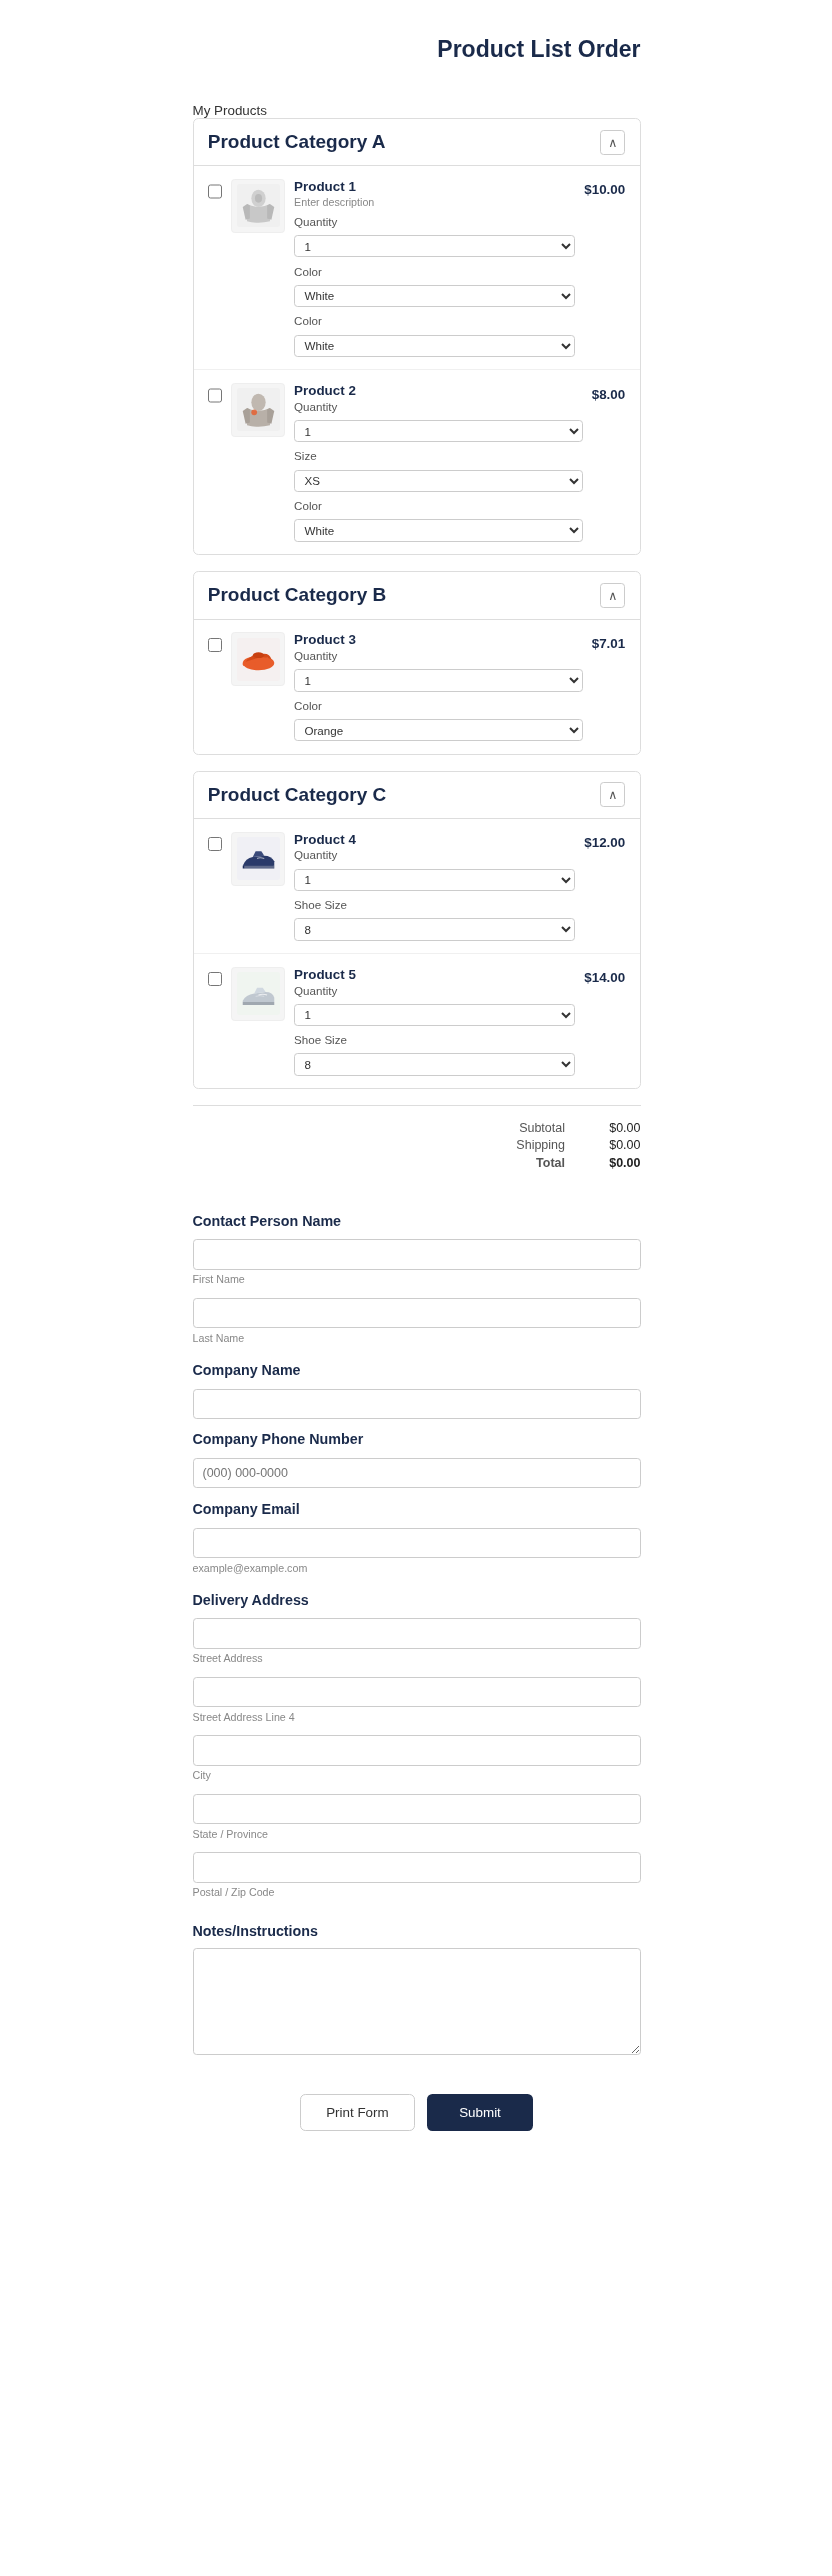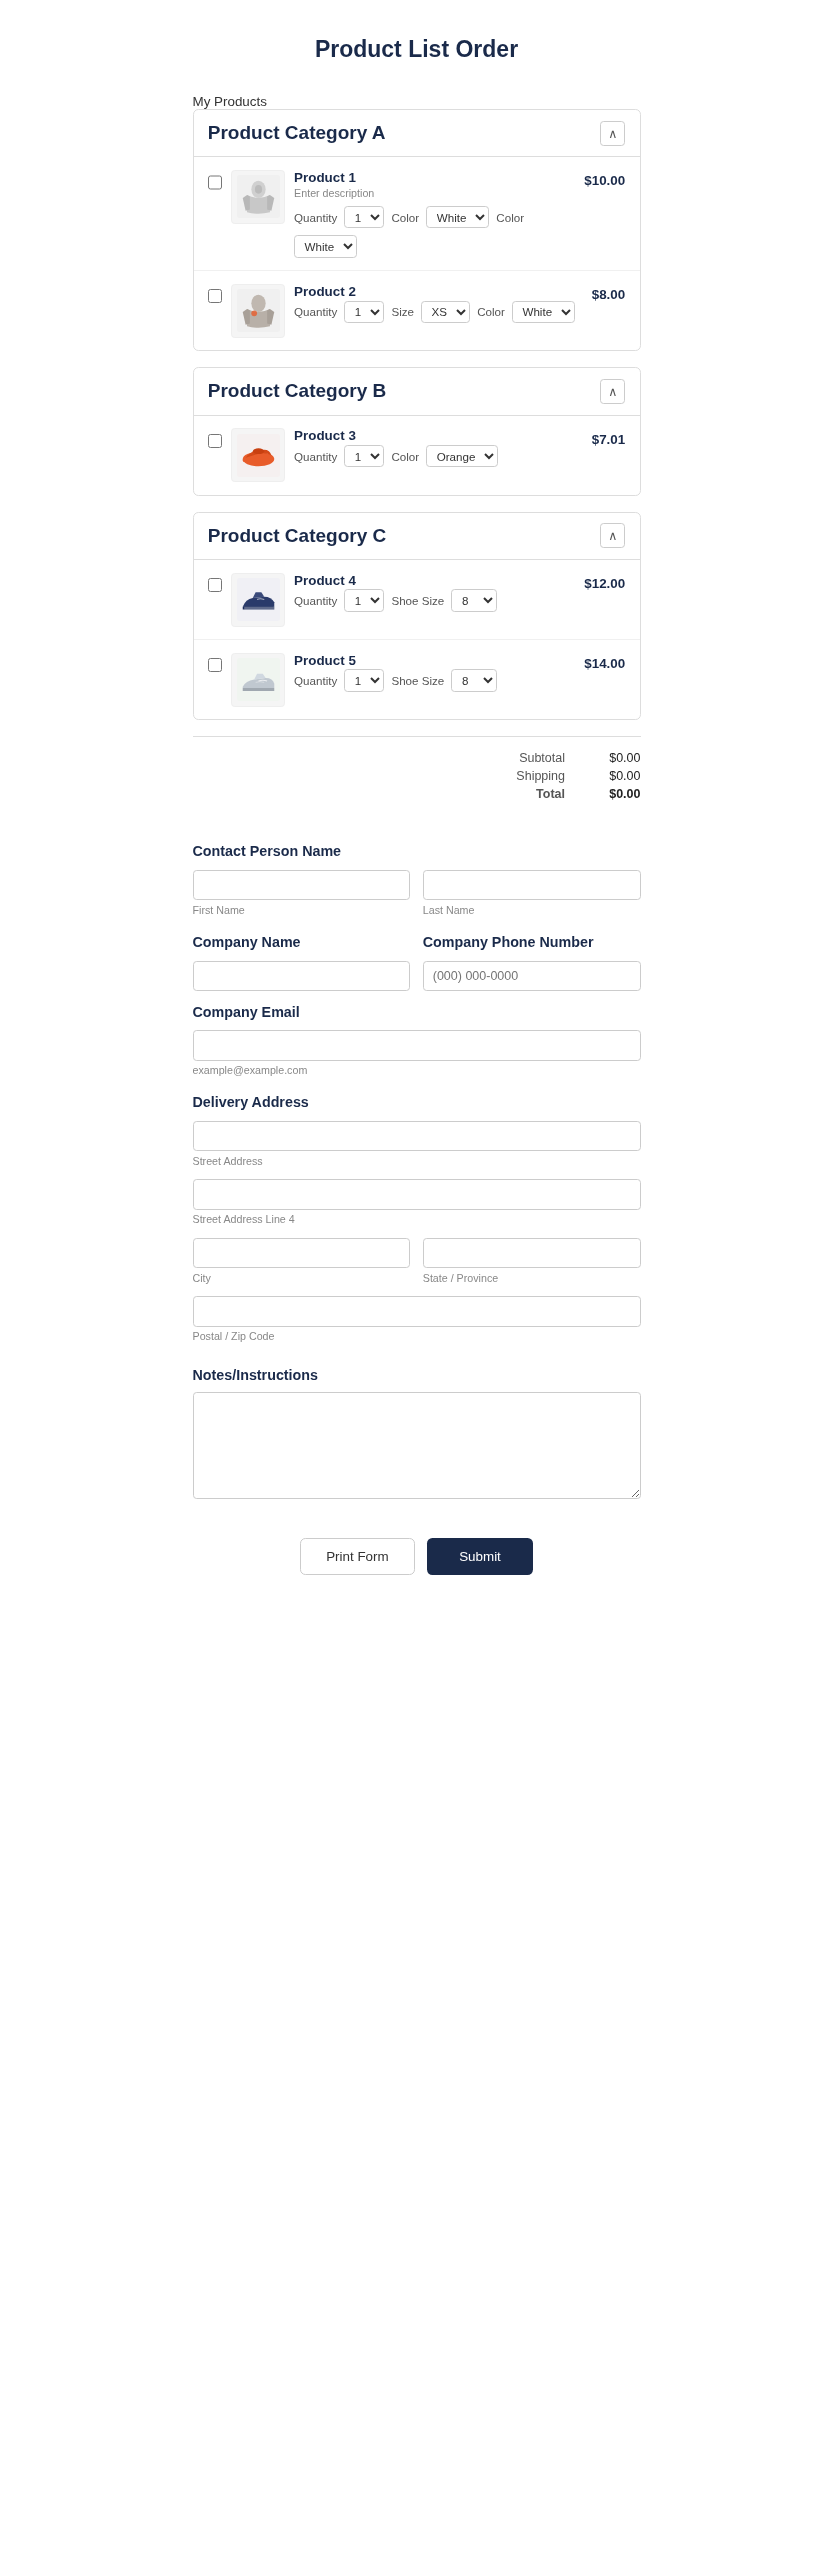--- a/index.html
+++ b/index.html
@@ -9,25 +9,25 @@
       color: #222;
       width: 833px;
       margin: 0 auto;
     }
     .page-wrapper {
       max-width: 484px;
       margin: 0 auto;
       padding: 36px 18px 54px;
     }
     .page-title {
-      text-align: center;
+      text-align: right;
       font-size: 23px;
       font-weight: 700;
       color: #1a2a4a;
-      margin-bottom: 31px;
+      margin-bottom: 40px;
     }
     .my-products-label {
       font-size: 13.4px;
       color: #333;
     }
     .search-filter-row {
       display: flex;
       gap: 9px;
       margin-bottom: 18px;
       align-items: center;
@@ -166,21 +166,21 @@
     }
     .product-desc {
       font-size: 10.7px;
       color: #888;
       margin-bottom: 7.2px;
     }
     .product-options {
       display: flex;
       flex-wrap: wrap;
       gap: 7.2px;
-      align-items: center;
+      flex-direction: column;
     }
     .option-label {
       font-size: 11.6px;
       color: #555;
     }
     .option-select {
       border: 0.9px solid #ccc;
       border-radius: 3.6px;
       padding: 2.7px 5.4px;
       font-size: 11.6px;
@@ -231,20 +231,21 @@
     .form-section-title {
       font-size: 14.3px;
       font-weight: 600;
       color: #1a2a4a;
       margin-bottom: 10.7px;
     }
     .form-row {
       display: flex;
       gap: 12.5px;
       margin-bottom: 12.5px;
+      flex-direction: column;
     }
     .form-field {
       display: flex;
       flex-direction: column;
       flex: 1;
     }
     .form-field input, .form-field textarea {
       border: 0.9px solid #ccc;
       border-radius: 3.6px;
       padding: 7.2px 9px;

